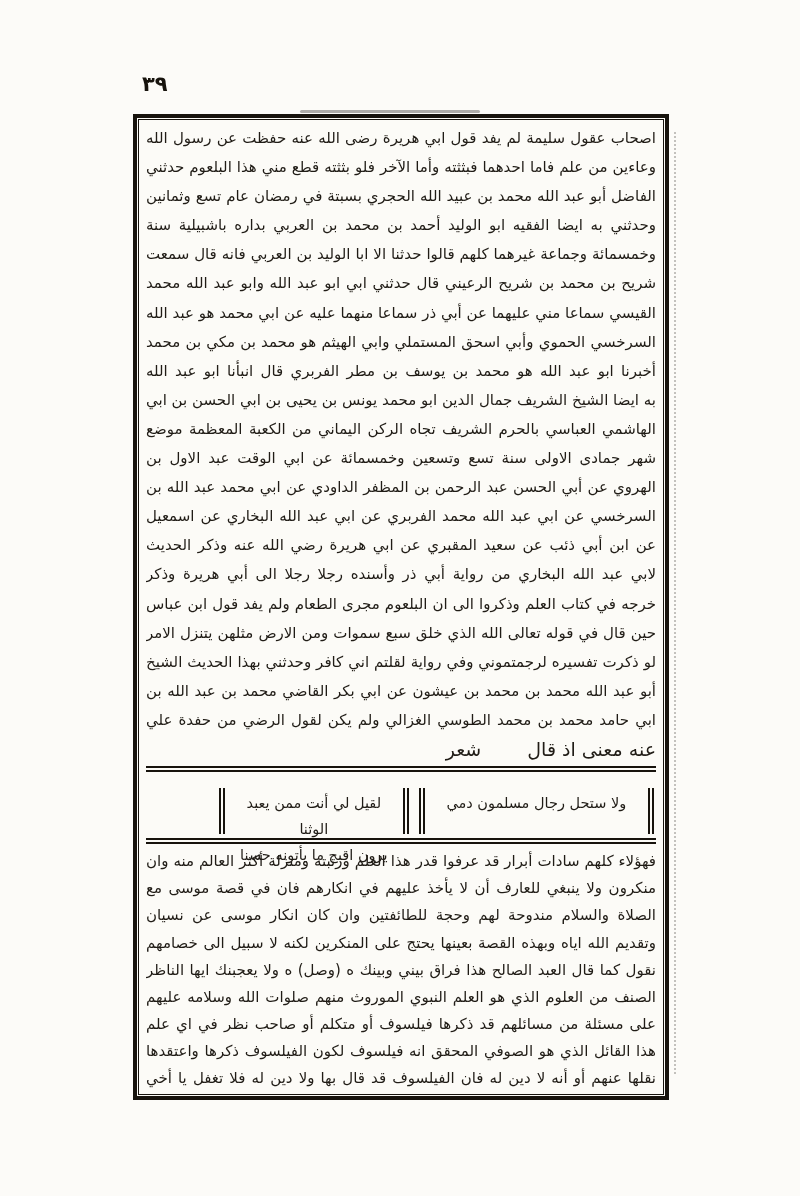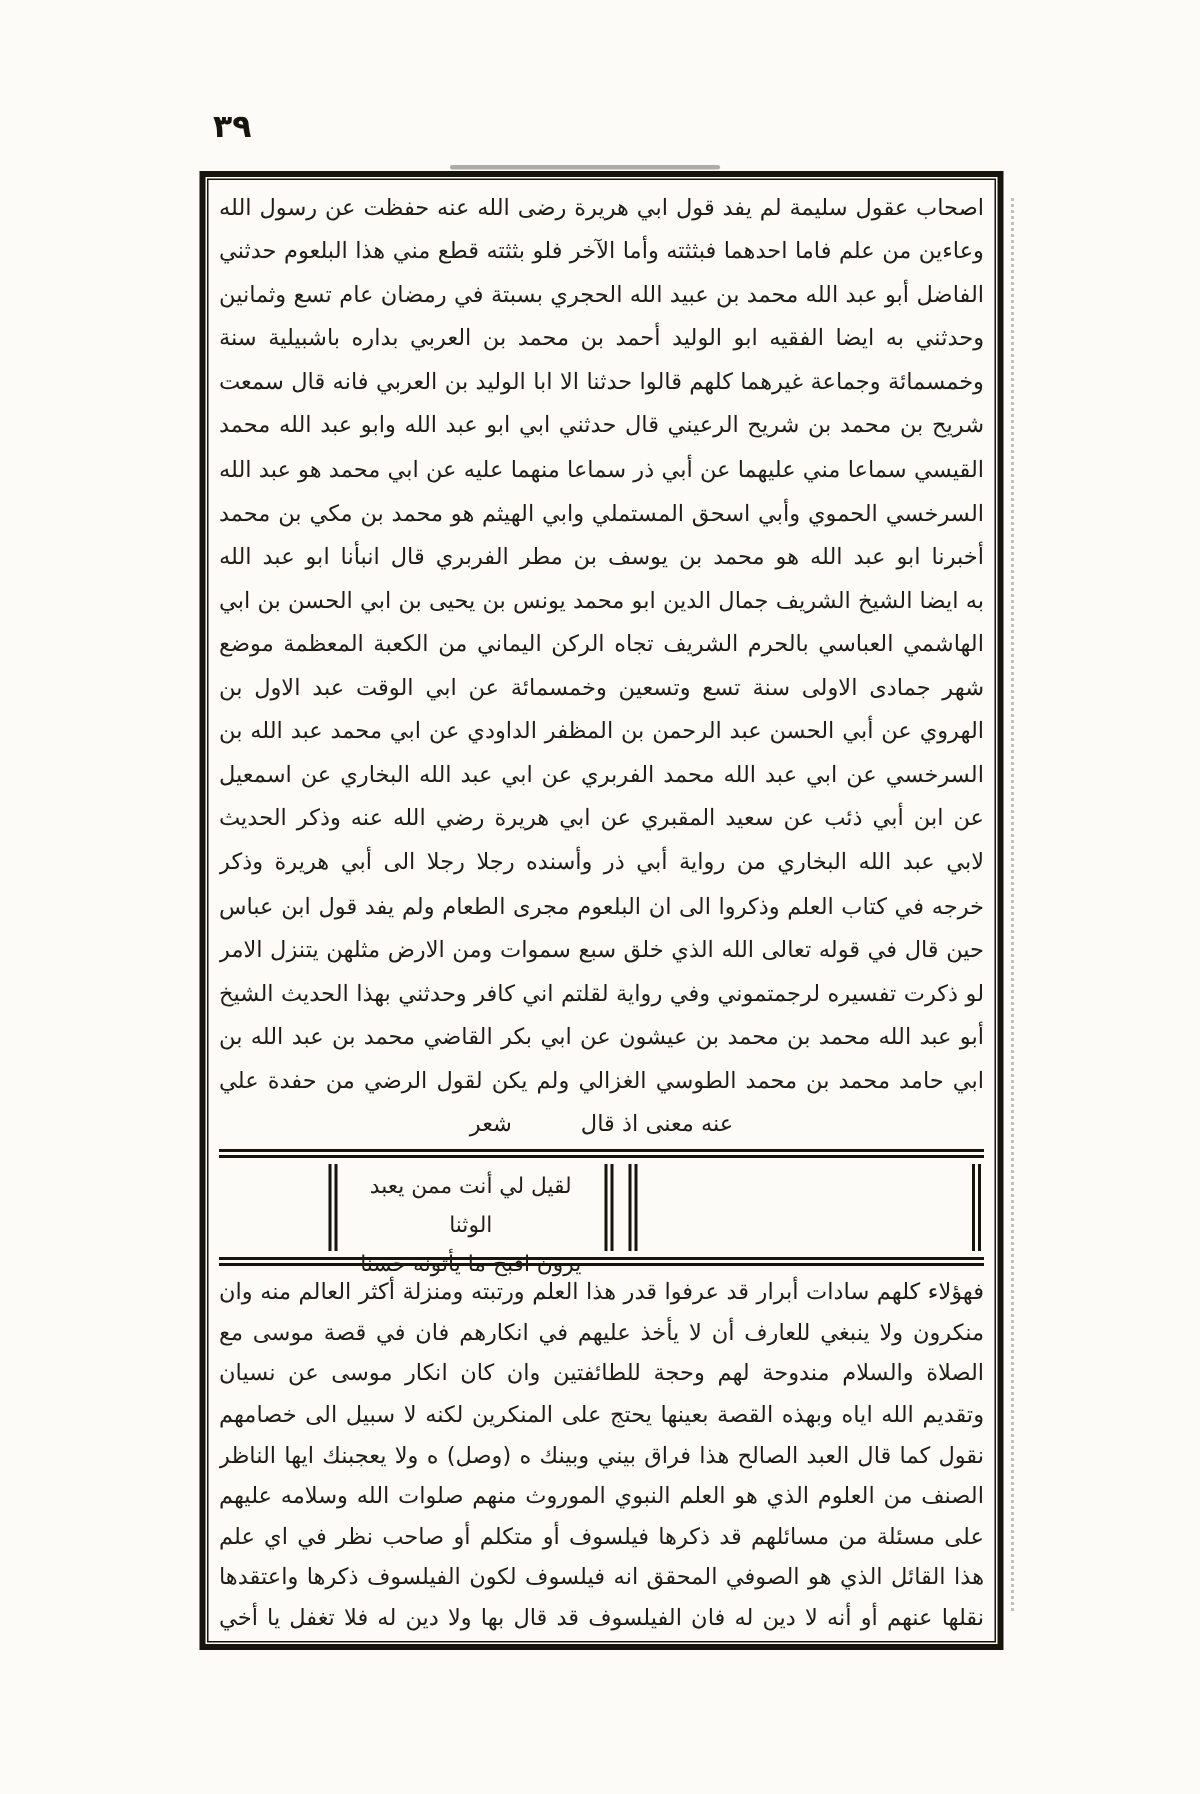--- a/index.html
+++ b/index.html
@@ -24,32 +24,32 @@
   }
   .tline{
     direction:rtl;
     text-align:justify;
     text-align-last:justify;
     overflow:hidden;
   }
   .upper .tline{font-size:15px;line-height:29.1px;max-height:29.1px;}
   .lower .tline{font-size:15px;line-height:27.2px;max-height:27.2px;}
   .intro-line{
-    direction:rtl;text-align:center;font-size:15px;line-height:28px;height:28px;
+    direction:rtl;font-size:19px;line-height:28px;height:28px;
   }
   .intro-gap{display:inline-block;width:46px;}
   .verse-band{
     direction:rtl;display:flex;align-items:stretch;
     border-top:6px double #17130d;border-bottom:6px double #17130d;
     margin:3px 0 4px 0;padding:4px 2px;height:58px;box-sizing:content-box;
   }
   .verse-cell{
     border-right:6px double #17130d;border-left:6px double #17130d;
     text-align:center;font-size:14.5px;line-height:26px;
-    padding:2px 6px;box-sizing:border-box;
+    padding:2px 6px;box-sizing:border-box;margin-top:12px;
   }
   .verse-cell-a{width:46.5%;}
   .verse-cell-b{width:37.5%;margin-right:10px;}
   .binding-marks{
     position:absolute;left:674px;top:132px;height:942px;width:0;
     border-left:2px dotted rgba(45,42,36,0.28);
   }
   .smudge-top{
     position:absolute;left:300px;top:110px;width:180px;height:3px;
     background:rgba(30,27,22,0.35);border-radius:2px;
@@ -89,20 +89,21 @@
       <div class="tline">أبو عبد الله محمد بن محمد بن عيشون عن ابي بكر القاضي محمد بن عبد الله بن العربي المعافري عن</div>
       <div class="tline">ابي حامد محمد بن محمد الطوسي الغزالي ولم يكن لقول الرضي من حفدة علي بن ابي طالب رضي الله</div>
     </div>
 
     <div class="intro-line">
       <span>عنه معنى اذ قال</span><span class="intro-gap"></span><span>شعر</span>
     </div>
 
     <div class="verse-band">
       <div class="verse-cell verse-cell-a">
+        <div class="verse-line">ولا ستحل رجال مسلمون دمي</div>
       </div>
       <div class="verse-cell verse-cell-b">
         <div class="verse-line">لقيل لي أنت ممن يعبد الوثنا</div>
         <div class="verse-line">يرون اقبح ما يأتونه حسنا</div>
       </div>
     </div>
 
     <div class="lower">
       <div class="tline">فهؤلاء كلهم سادات أبرار قد عرفوا قدر هذا العلم ورتبته ومنزلة أكثر العالم منه وان الاكثر</div>
       <div class="tline">منكرون ولا ينبغي للعارف أن لا يأخذ عليهم في انكارهم فان في قصة موسى مع الخضر عليهما</div>

